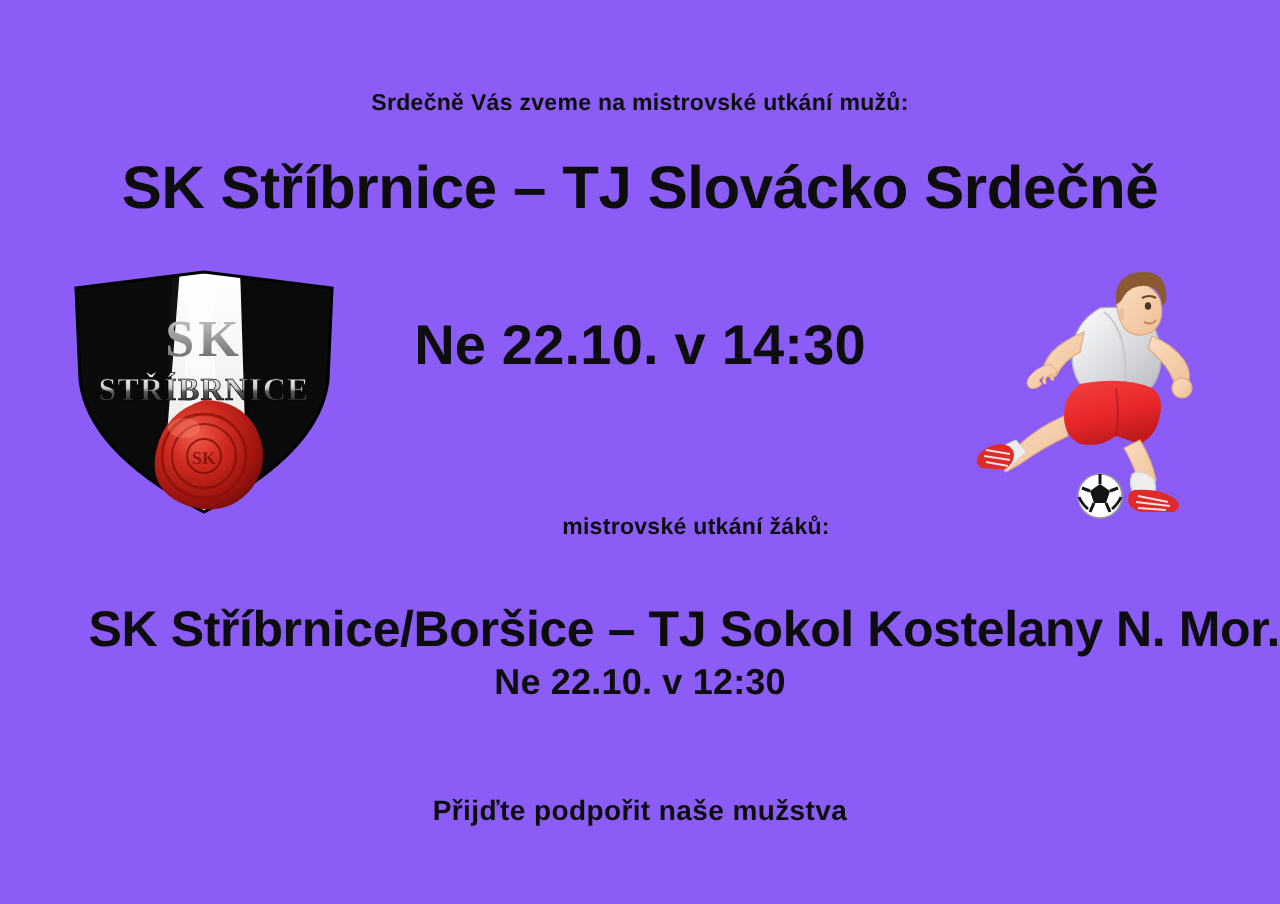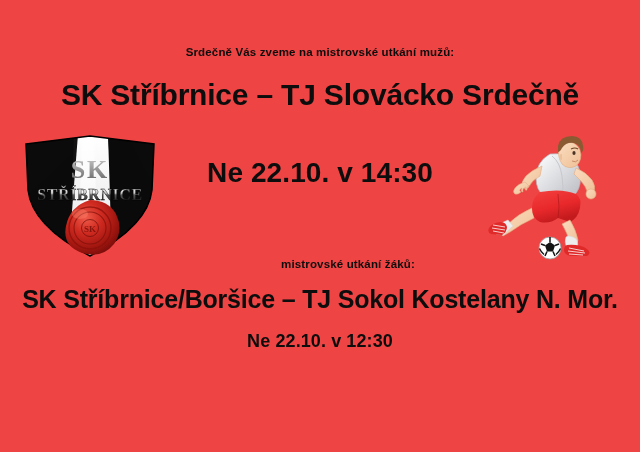--- a/index.html
+++ b/index.html
@@ -14,21 +14,21 @@
     color: #0d0d0d;
     overflow: hidden;
     position: relative;
   }
 
   #poster {
     position: absolute;
     left: 0; top: 0;
     width: 640px;
     height: 452px;
-    background: #ef4444;
+    background: #8b5cf6;
   }
 
   
   .line {
     position: absolute;
     left: 0;
     width: 640px;
     text-align: center;
     white-space: nowrap;
     font-weight: bold;
@@ -53,40 +53,41 @@
   }
 
   .youth-label {
     top: 258px;
     font-size: 11.5px;
     letter-spacing: 0.15px;
     padding-left: 28px;
   }
 
   .youth-title {
-    top: 285px;
+    top: 301px;
     font-size: 25px;
     letter-spacing: -0.2px;
+    text-align: right;
   }
 
   .youth-date {
     top: 331px;
     font-size: 18px;
   }
 
   .closing-line {
     top: 397px;
     font-size: 14px;
     letter-spacing: 0.2px;
   }
 
   
   #club-logo {
     position: absolute;
-    left: 12px;
+    left: 24px;
     top: 134px;
     width: 156px;
     height: 128px;
     text-decoration: underline;
   }
 
   
   #player-art {
     position: absolute;
     left: 488px;
@@ -105,20 +106,21 @@
   <div class="line match-title">SK Stříbrnice – TJ Slovácko Srdečně</div>
 
   <div class="line match-date">Ne 22.10. v 14:30</div>
 
   <div class="line youth-label">mistrovské utkání žáků:</div>
 
   <div class="line youth-title">SK Stříbrnice/Boršice – TJ Sokol Kostelany N. Mor.</div>
 
   <div class="line youth-date">Ne 22.10. v 12:30</div>
 
+  <div class="line closing-line">Přijďte podpořit naše mužstva</div>
 
   <div id="club-logo">
     <svg viewBox="0 0 156 128" width="156" height="128">
       <defs>
         <linearGradient id="shieldLeft" x1="0" y1="0" x2="1" y2="1">
           <stop offset="0%" stop-color="#3a3a3a"></stop>
           <stop offset="35%" stop-color="#111111"></stop>
           <stop offset="100%" stop-color="#000000"></stop>
         </linearGradient>
         <linearGradient id="shieldRight" x1="1" y1="0" x2="0" y2="1">

